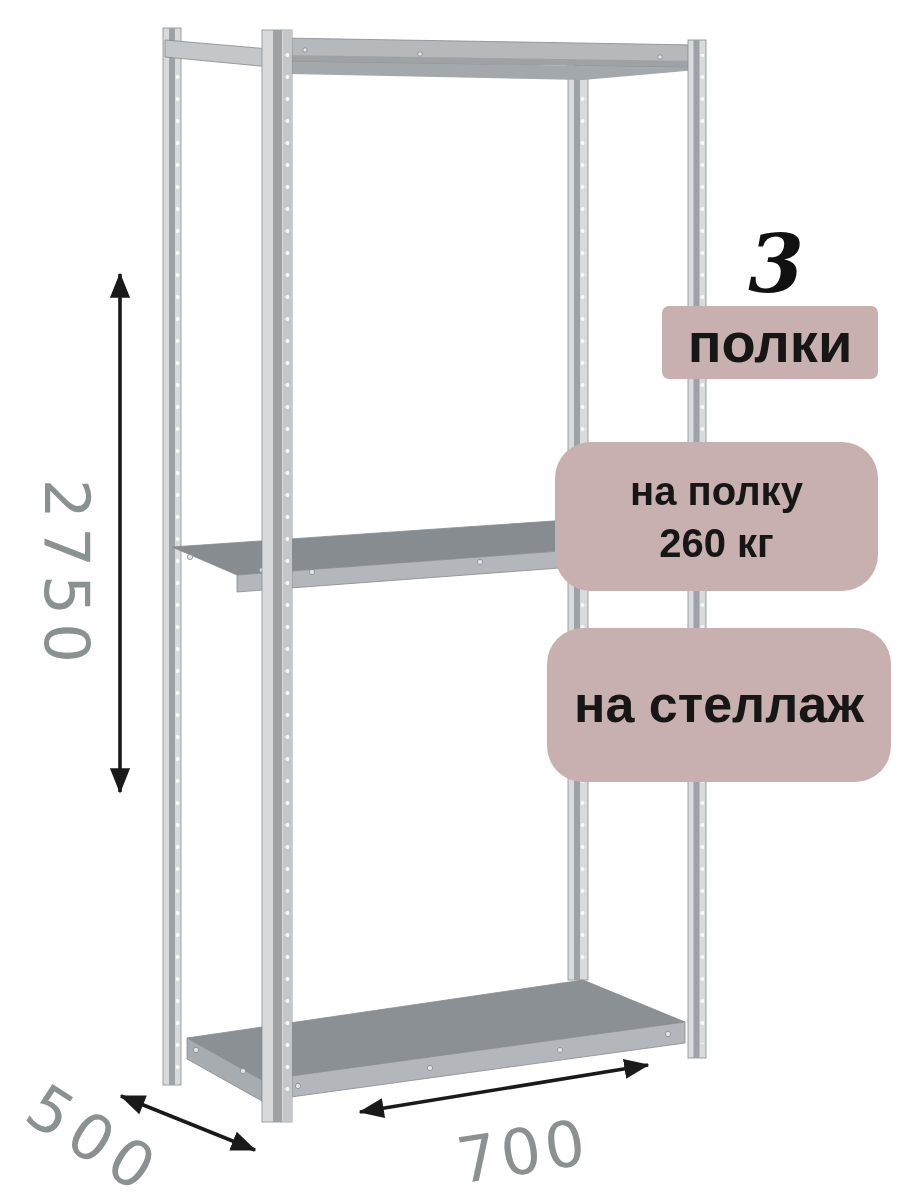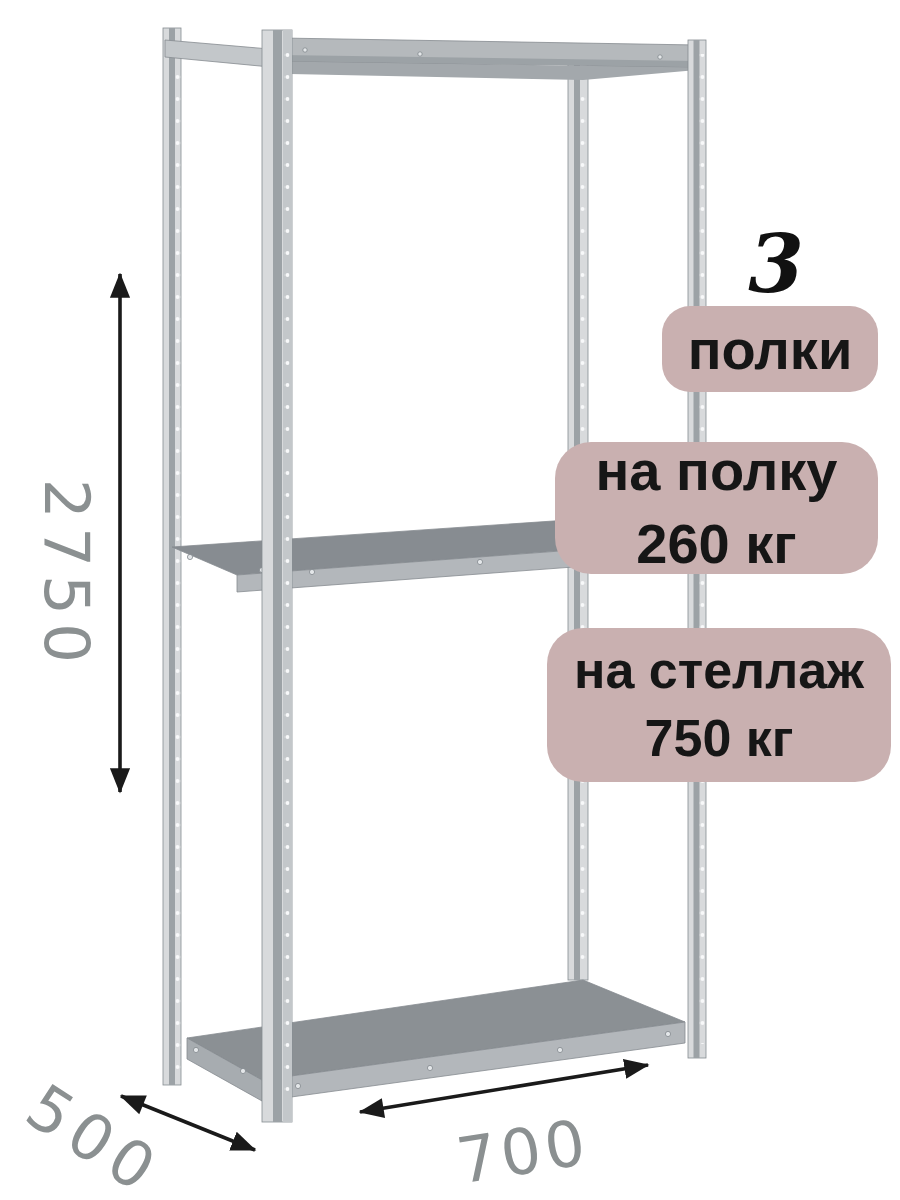--- a/index.html
+++ b/index.html
@@ -32,23 +32,23 @@
   #dim-width {left:523px;top:1152px;transform:translate(-50%,-50%) rotate(-9deg);letter-spacing:4px;}
 
   .count-number{position:absolute;left:776px;top:264px;transform:translate(-50%,-50%);
     font-family:"DejaVu Serif",serif;font-style:italic;font-weight:bold;
     font-size:80px;color:var(--count-text,#111);}
 
   .badge{position:absolute;background:var(--badge-bg,#c9b0b0);
     border-radius:36px;display:flex;flex-direction:column;align-items:center;
     justify-content:center;color:var(--badge-text,#161616);
     font-weight:bold;text-align:center;}
-  #badge-count{left:662px;top:306px;width:216px;height:86px;border-radius:28px;
+  #badge-count{left:662px;top:306px;width:216px;height:73px;border-radius:7px;
     font-size:56px;}
-  #badge-shelf-load{left:555px;top:442px;width:323px;height:132px;font-size:56px;line-height:1.3;}
+  #badge-shelf-load{left:555px;top:442px;width:323px;height:149px;font-size:40px;line-height:1.3;}
   #badge-rack-load {left:547px;top:628px;width:344px;height:154px;font-size:52px;line-height:1.3;}
 </style>
 </head>
 <body>
 
 <div class="stage">
 
   <svg width="900" height="1200" viewBox="0 0 900 1200">
     <defs>
       <pattern id="holes" width="5" height="22" patternUnits="userSpaceOnUse">
@@ -132,16 +132,15 @@
     <span>полки</span>
   </div>
 
   <div id="badge-shelf-load" class="badge">
     <span>на полку</span>
     <span>260 кг</span>
   </div>
 
   <div id="badge-rack-load" class="badge">
     <span>на стеллаж</span>
-    <span>750 кг</span>
   </div>
 
 </div>
 
 </body></html>

